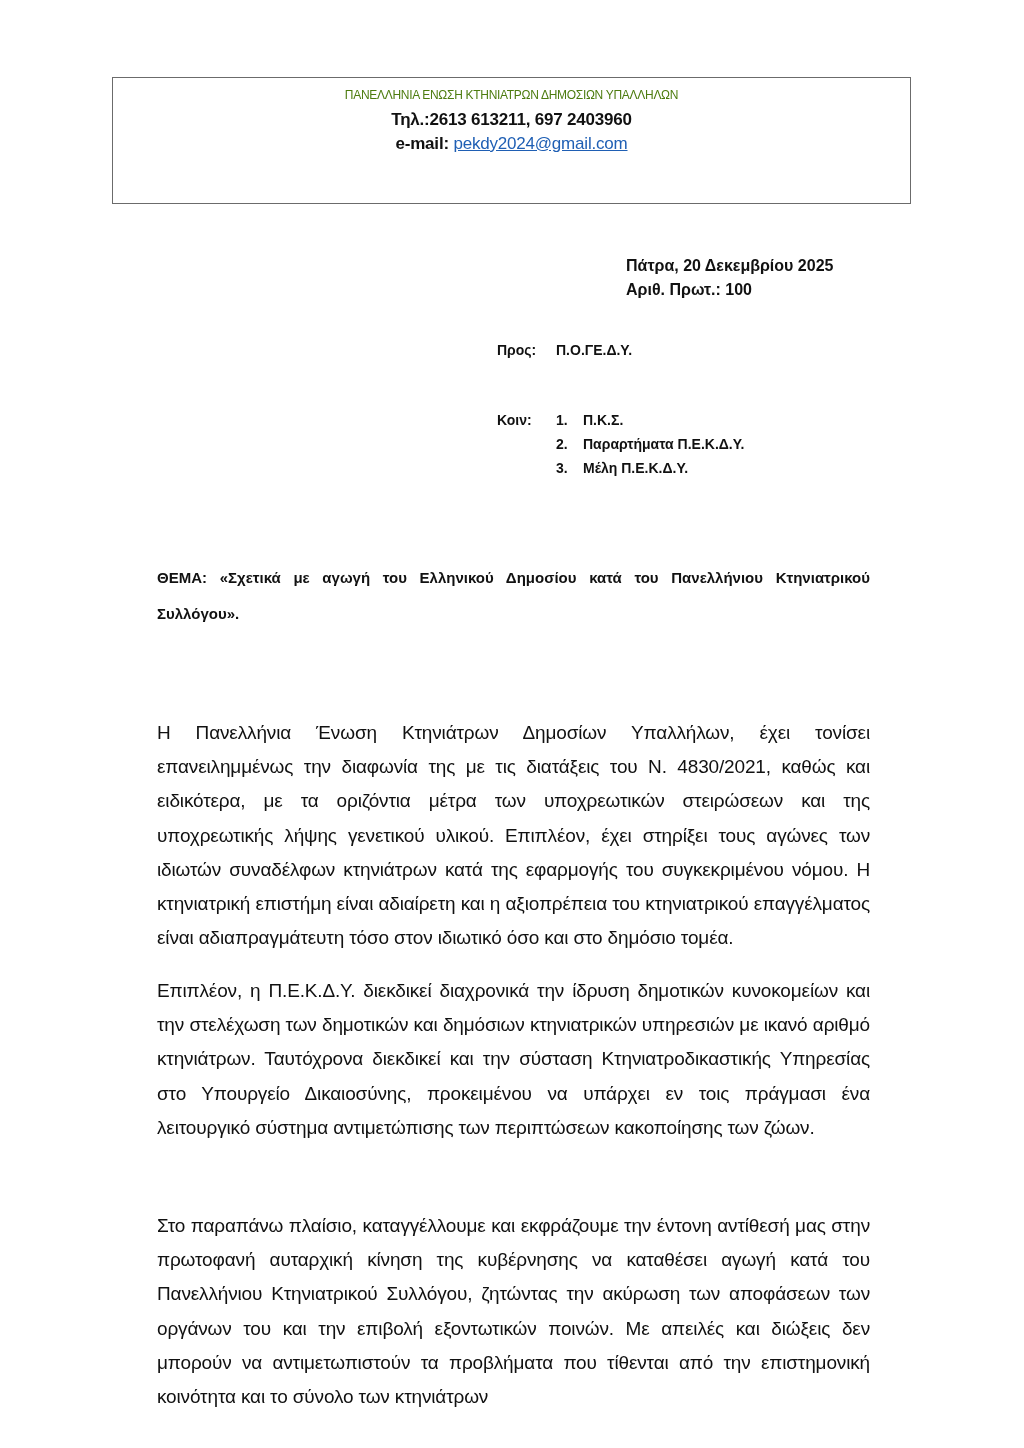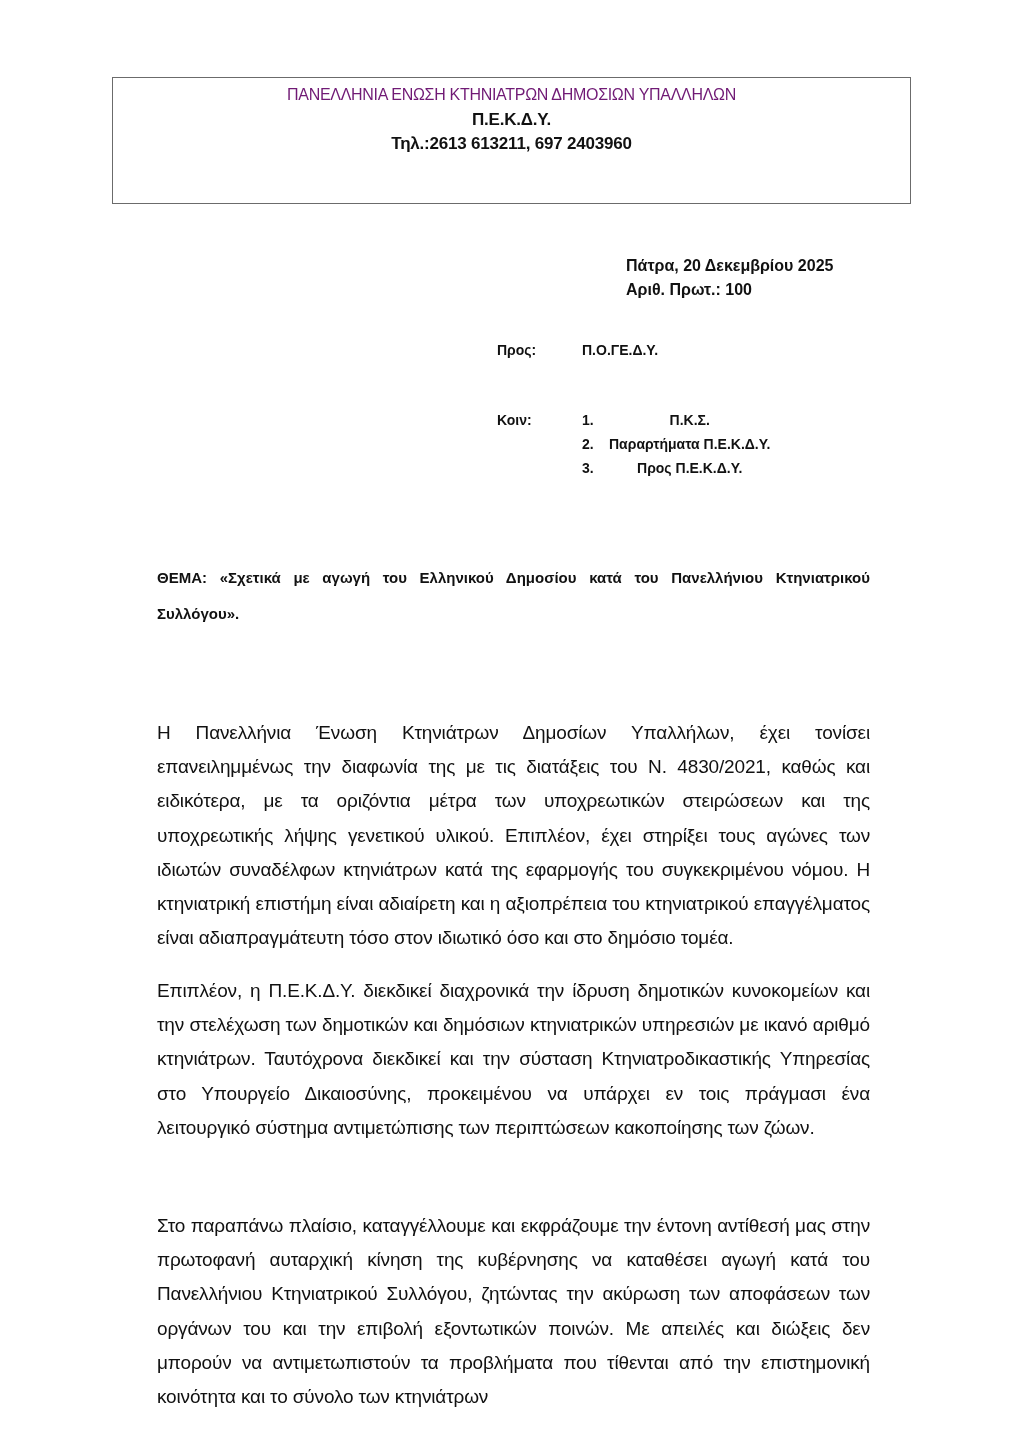--- a/index.html
+++ b/index.html
@@ -34,23 +34,23 @@
       padding-top: 5px;
     }
     .letterhead .line {
       font-size: 17px;
       line-height: 24.5px;
       font-weight: bold;
       color: #111;
       letter-spacing: -0.2px;
     }
     .letterhead .org {
-      color: #701a75;
+      color: #4d7c0f;
       font-weight: normal;
-      font-size: 16px;
+      font-size: 12px;
       letter-spacing: -0.3px;
     }
     .letterhead a {
       color: #1f5fb4;
       text-decoration: underline;
       font-weight: normal;
     }
     .date-block {
       position: absolute;
       left: 626px;
@@ -67,24 +67,23 @@
       line-height: 24px;
     }
     .recipients .lbl {
       position: absolute;
       left: 0;
       top: 0;
       width: 60px;
     }
     .recipients .val {
       position: absolute;
-      left: 85px;
+      left: 59px;
       top: 0;
       white-space: nowrap;
-      text-align: center;
     }
     .recipients ol {
       list-style: none;
       margin: 0;
       padding: 0;
     }
     .recipients ol li {
       position: relative;
       padding-left: 27px;
       white-space: nowrap;
@@ -119,22 +118,24 @@
     .para2 { top: 955px; }
     .para3 { top: 1190px; }
   </style>
 </head>
 <body>
 
 <div class="page">
 
   <div class="letterhead">
     <div class="line org">ΠΑΝΕΛΛΗΝΙΑ ΕΝΩΣΗ ΚΤΗΝΙΑΤΡΩΝ ΔΗΜΟΣΙΩΝ ΥΠΑΛΛΗΛΩΝ</div>
-    <div class="line">Π.Ε.Κ.Δ.Υ.</div>
     <div class="line">Τηλ.:2613 613211, 697 2403960</div>
+    <div class="line">
+      <span>e-mail: </span><a href="mailto:pekdy2024@gmail.com">pekdy2024@gmail.com</a>
+    </div>
   </div>
 
   <div class="date-block">
     <div>Πάτρα, 20 Δεκεμβρίου 2025</div>
     <div>Αριθ. Πρωτ.: 100</div>
   </div>
 
   <div class="recipients to-row">
     <span class="lbl">Προς:</span>
     <span class="val">Π.Ο.ΓΕ.Δ.Υ.</span>
@@ -147,21 +148,21 @@
         <li>
           <span class="num">1.</span>
           <span>Π.Κ.Σ.</span>
         </li>
         <li>
           <span class="num">2.</span>
           <span>Παραρτήματα Π.Ε.Κ.Δ.Υ.</span>
         </li>
         <li>
           <span class="num">3.</span>
-          <span>Προς Π.Ε.Κ.Δ.Υ.</span>
+          <span>Μέλη Π.Ε.Κ.Δ.Υ.</span>
         </li>
       </ol>
     </div>
   </div>
 
   <div class="subject">ΘΕΜΑ: «Σχετικά με αγωγή του Ελληνικού Δημοσίου κατά του Πανελλήνιου Κτηνιατρικού Συλλόγου».</div>
 
   <p class="body-text para1">Η Πανελλήνια Ένωση Κτηνιάτρων Δημοσίων Υπαλλήλων, έχει τονίσει  επανειλημμένως την διαφωνία της με τις διατάξεις του Ν. 4830/2021, καθώς και ειδικότερα, με τα οριζόντια μέτρα των υποχρεωτικών στειρώσεων και της υποχρεωτικής λήψης γενετικού υλικού. Επιπλέον, έχει στηρίξει τους αγώνες των ιδιωτών συναδέλφων κτηνιάτρων κατά της εφαρμογής του συγκεκριμένου νόμου. Η κτηνιατρική επιστήμη είναι αδιαίρετη και η αξιοπρέπεια του κτηνιατρικού επαγγέλματος είναι αδιαπραγμάτευτη τόσο στον ιδιωτικό όσο και στο δημόσιο τομέα.</p>
   <p class="body-text para2">Επιπλέον, η Π.Ε.Κ.Δ.Υ. διεκδικεί διαχρονικά την ίδρυση δημοτικών κυνοκομείων και την στελέχωση των δημοτικών και δημόσιων κτηνιατρικών υπηρεσιών με ικανό αριθμό κτηνιάτρων. Ταυτόχρονα διεκδικεί και την σύσταση Κτηνιατροδικαστικής Υπηρεσίας στο Υπουργείο Δικαιοσύνης, προκειμένου να υπάρχει εν τοις πράγμασι ένα λειτουργικό σύστημα αντιμετώπισης των περιπτώσεων κακοποίησης των ζώων.</p>
   <p class="body-text para3 cut">Στο  παραπάνω  πλαίσιο, καταγγέλλουμε και εκφράζουμε την έντονη αντίθεσή μας στην πρωτοφανή αυταρχική κίνηση της κυβέρνησης να καταθέσει αγωγή κατά του Πανελλήνιου Κτηνιατρικού Συλλόγου, ζητώντας την ακύρωση των αποφάσεων των οργάνων του και την επιβολή εξοντωτικών ποινών. Με απειλές και διώξεις δεν μπορούν να αντιμετωπιστούν τα προβλήματα που τίθενται από την επιστημονική κοινότητα και το σύνολο των κτηνιάτρων</p>

